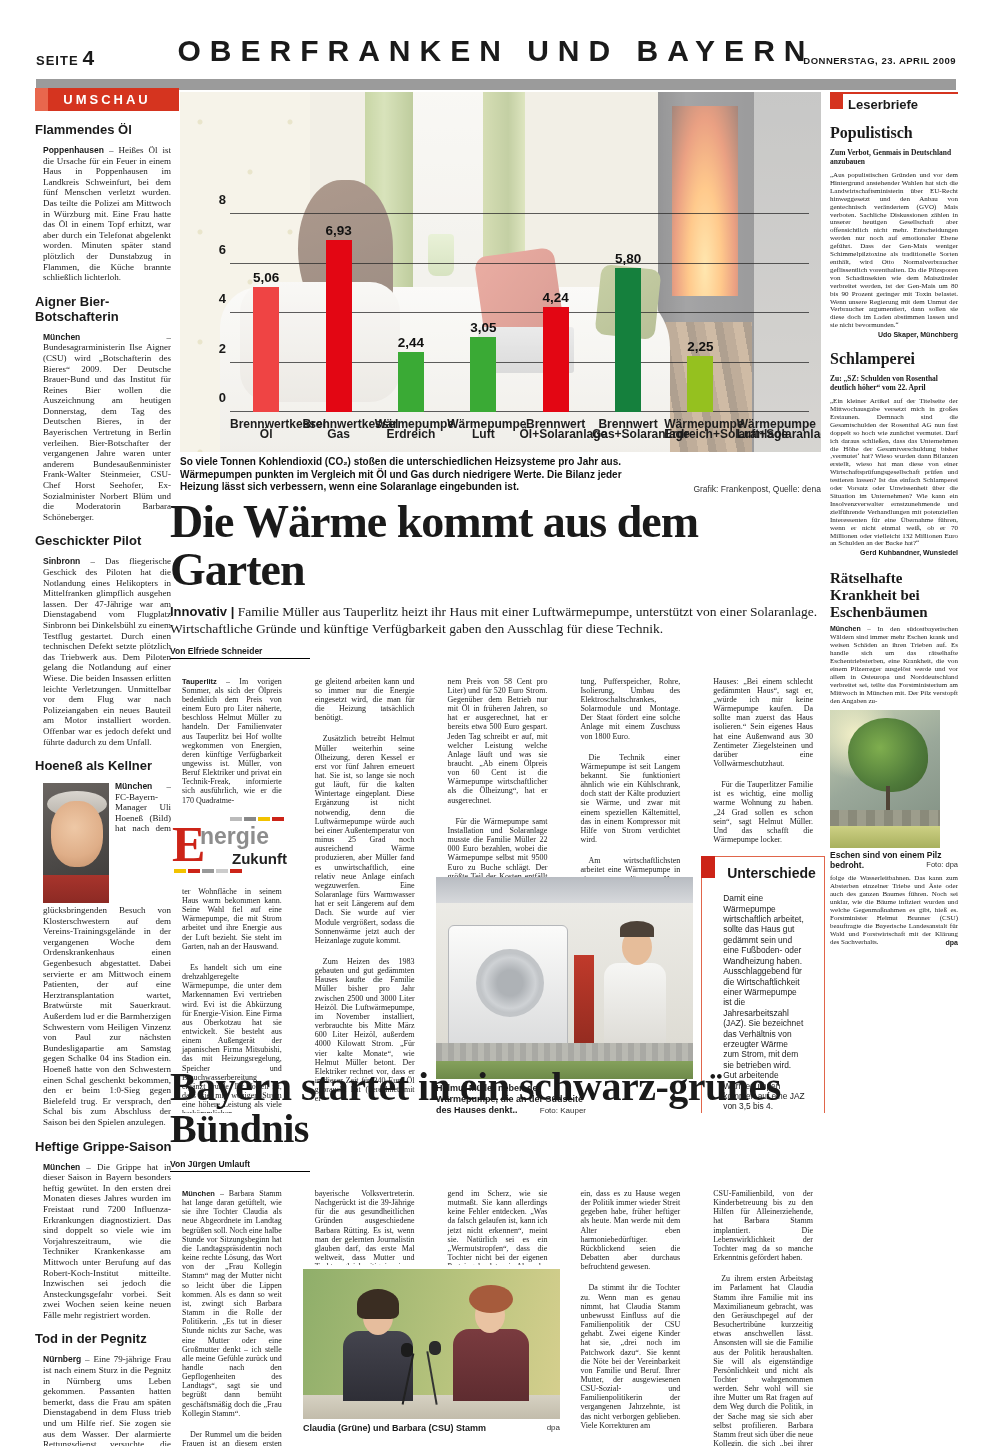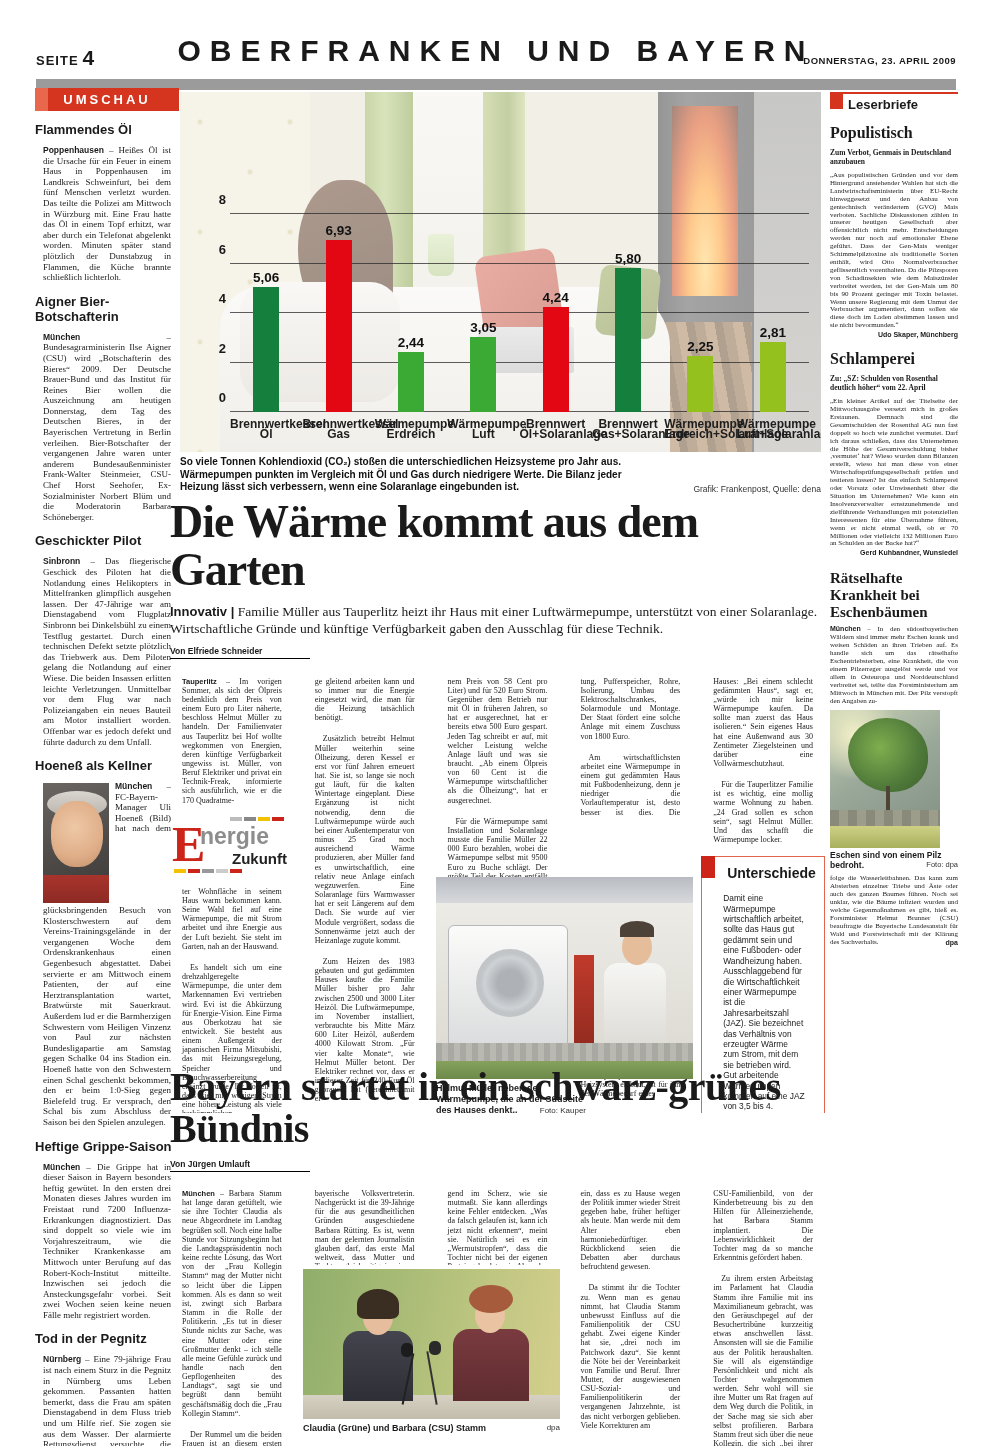--- a/index.html
+++ b/index.html
@@ -183,21 +183,21 @@
           <div class="ylab" style="bottom: 0%;">0</div>
           <div class="gridline" style="bottom: 25%;"></div>
           <div class="ylab" style="bottom: 25%;">2</div>
           <div class="gridline" style="bottom: 50%;"></div>
           <div class="ylab" style="bottom: 50%;">4</div>
           <div class="gridline" style="bottom: 75%;"></div>
           <div class="ylab" style="bottom: 75%;">6</div>
           <div class="gridline" style="bottom: 100%;"></div>
           <div class="ylab" style="bottom: 100%;">8</div>
           <div class="slot" style="left: 0%; width: 12.5%;">
-            <div class="bar" style="height: 63.25%; background: #15803d;">
+            <div class="bar" style="height: 63.25%; background: #ef4444;">
               <span class="val">5,06</span>
             </div>
           </div>
           <div class="slot" style="left: 12.5%; width: 12.5%;">
             <div class="bar" style="height: 86.625%; background: rgb(227, 6, 19);">
               <span class="val">6,93</span>
             </div>
           </div>
           <div class="slot" style="left: 25%; width: 12.5%;">
             <div class="bar" style="height: 30.5%; background: rgb(58, 170, 53);">
@@ -215,25 +215,20 @@
             </div>
           </div>
           <div class="slot" style="left: 62.5%; width: 12.5%;">
             <div class="bar" style="height: 72.5%; background: #15803d;">
               <span class="val">5,80</span>
             </div>
           </div>
           <div class="slot" style="left: 75%; width: 12.5%;">
             <div class="bar" style="height: 28.125%; background: rgb(149, 193, 31);">
               <span class="val">2,25</span>
-            </div>
-          </div>
-          <div class="slot" style="left: 87.5%; width: 12.5%;">
-            <div class="bar" style="height: 35.125%; background: rgb(149, 193, 31);">
-              <span class="val">2,81</span>
             </div>
           </div>
         </div>
       <div id="chart-cats">
           <div class="cat" style="left: 0%; width: 12.5%;">Brennwertkessel Öl</div>
           <div class="cat" style="left: 12.5%; width: 12.5%;">Brennwertkessel Gas</div>
           <div class="cat" style="left: 25%; width: 12.5%;">Wärmepumpe Erdreich</div>
           <div class="cat" style="left: 37.5%; width: 12.5%;">Wärmepumpe Luft</div>
           <div class="cat" style="left: 50%; width: 12.5%;">Brennwert Öl+Solaranlage</div>
           <div class="cat" style="left: 62.5%; width: 12.5%;">Brennwert Gas+Solaranlage</div>
@@ -284,20 +279,21 @@
         <p>ge gleitend arbeiten kann und so immer nur die Energie eingesetzt wird, die man für die Heizung tatsächlich benötigt.</p>
         <p>Zusätzlich betreibt Helmut Müller weiterhin seine Ölheizung, deren Kessel er erst vor fünf Jahren erneuert hat. Sie ist, so lange sie noch gut läuft, für die kalten Wintertage eingeplant. Diese Ergänzung ist nicht notwendig, denn die Luftwärmepumpe würde auch bei einer Außentemperatur von minus 25 Grad noch ausreichend Wärme produzieren, aber Müller fand es unwirtschaftlich, eine relativ neue Anlage einfach wegzuwerfen. Eine Solaranlage fürs Warmwasser hat er seit Längerem auf dem Dach. Sie wurde auf vier Module vergrößert, sodass die Sonnenwärme jetzt auch der Heizanlage zugute kommt.</p>
         <p>Zum Heizen des 1983 gebauten und gut gedämmten Hauses kaufte die Familie Müller bisher pro Jahr zwischen 2500 und 3000 Liter Heizöl. Die Luftwärmepumpe, im November installiert, verbrauchte bis Mitte März 600 Liter Heizöl, außerdem 4000 Kilowatt Strom. „Für vier kalte Monate“, wie Helmut Müller betont. Der Elektriker rechnet vor, dass er in dieser Zeit für 340 Euro Öl gebraucht hat (berechnet mit ei-</p>
       </div>
       <div class="col" style="height:212px;">
         <p>nem Preis von 58 Cent pro Liter) und für 520 Euro Strom. Gegenüber dem Betrieb nur mit Öl in früheren Jahren, so hat er ausgerechnet, hat er bereits etwa 500 Euro gespart. Jeden Tag schreibt er auf, mit welcher Leistung welche Anlage läuft und was sie braucht. „Ab einem Ölpreis von 60 Cent ist die Wärmepumpe wirtschaftlicher als die Ölheizung“, hat er ausgerechnet.</p>
         <p>Für die Wärmepumpe samt Installation und Solaranlage musste die Familie Müller 22 000 Euro bezahlen, wobei die Wärmepumpe selbst mit 9500 Euro zu Buche schlägt. Der größte Teil der Kosten entfällt auf Frischwasseraufberei-</p>
       </div>
       <div class="col">
         <p>tung, Pufferspeicher, Rohre, Isolierung, Umbau des Elektroschaltschrankes, Solarmodule und Montage. Der Staat fördert eine solche Anlage mit einem Zuschuss von 1800 Euro.</p>
+        <p>Die Technik einer Wärmepumpe ist seit Langem bekannt. Sie funktioniert ähnlich wie ein Kühlschrank, doch statt der Kälte produziert sie Wärme, und zwar mit einem speziellen Kältemittel, das in einem Kompressor mit Hilfe von Strom verdichtet wird.</p>
         <p style="height:64px;overflow:hidden;">Am wirtschaftlichsten arbeitet eine Wärmepumpe in einem gut gedämmten Haus mit Fußbodenheizung, denn je niedriger die Vorlauftemperatur ist, desto besser ist dies. Die Tauperlitzer Familie hat in den meisten Zimmern Fußbodenheizung. Für die Leistung der Wärmepumpe ist die Außentemperatur gar nicht so entscheidend: „Ein feuchter Tag mit minus fünf Grad ist für sie schlechter als ein kalter Wintertag mit trockener Luft und minus 20 Grad, an dem die Sonne scheint.“</p>
         <div style="height:212px;"></div>
         <p>Viel wichtiger für die Entscheidung, ob man eine Wärmepumpe oder ein anderes Heizsystem einbaut, ist für ihn der Wärmebedarf eines</p>
       </div>
       <div class="col">
         <p>Hauses: „Bei einem schlecht gedämmten Haus“, sagt er, „würde ich mir keine Wärmepumpe kaufen. Da sollte man zuerst das Haus isolieren.“ Sein eigenes Haus hat eine Außenwand aus 30 Zentimeter Ziegelsteinen und darüber eine Vollwärmeschutzhaut.</p>
         <p>Für die Tauperlitzer Familie ist es wichtig, eine mollig warme Wohnung zu haben. „24 Grad sollen es schon sein“, sagt Helmut Müller. Und das schafft die Wärmepumpe locker.</p>
         <div id="infobox">
           <span class="sq"></span>
           <h4>Unterschiede</h4>

